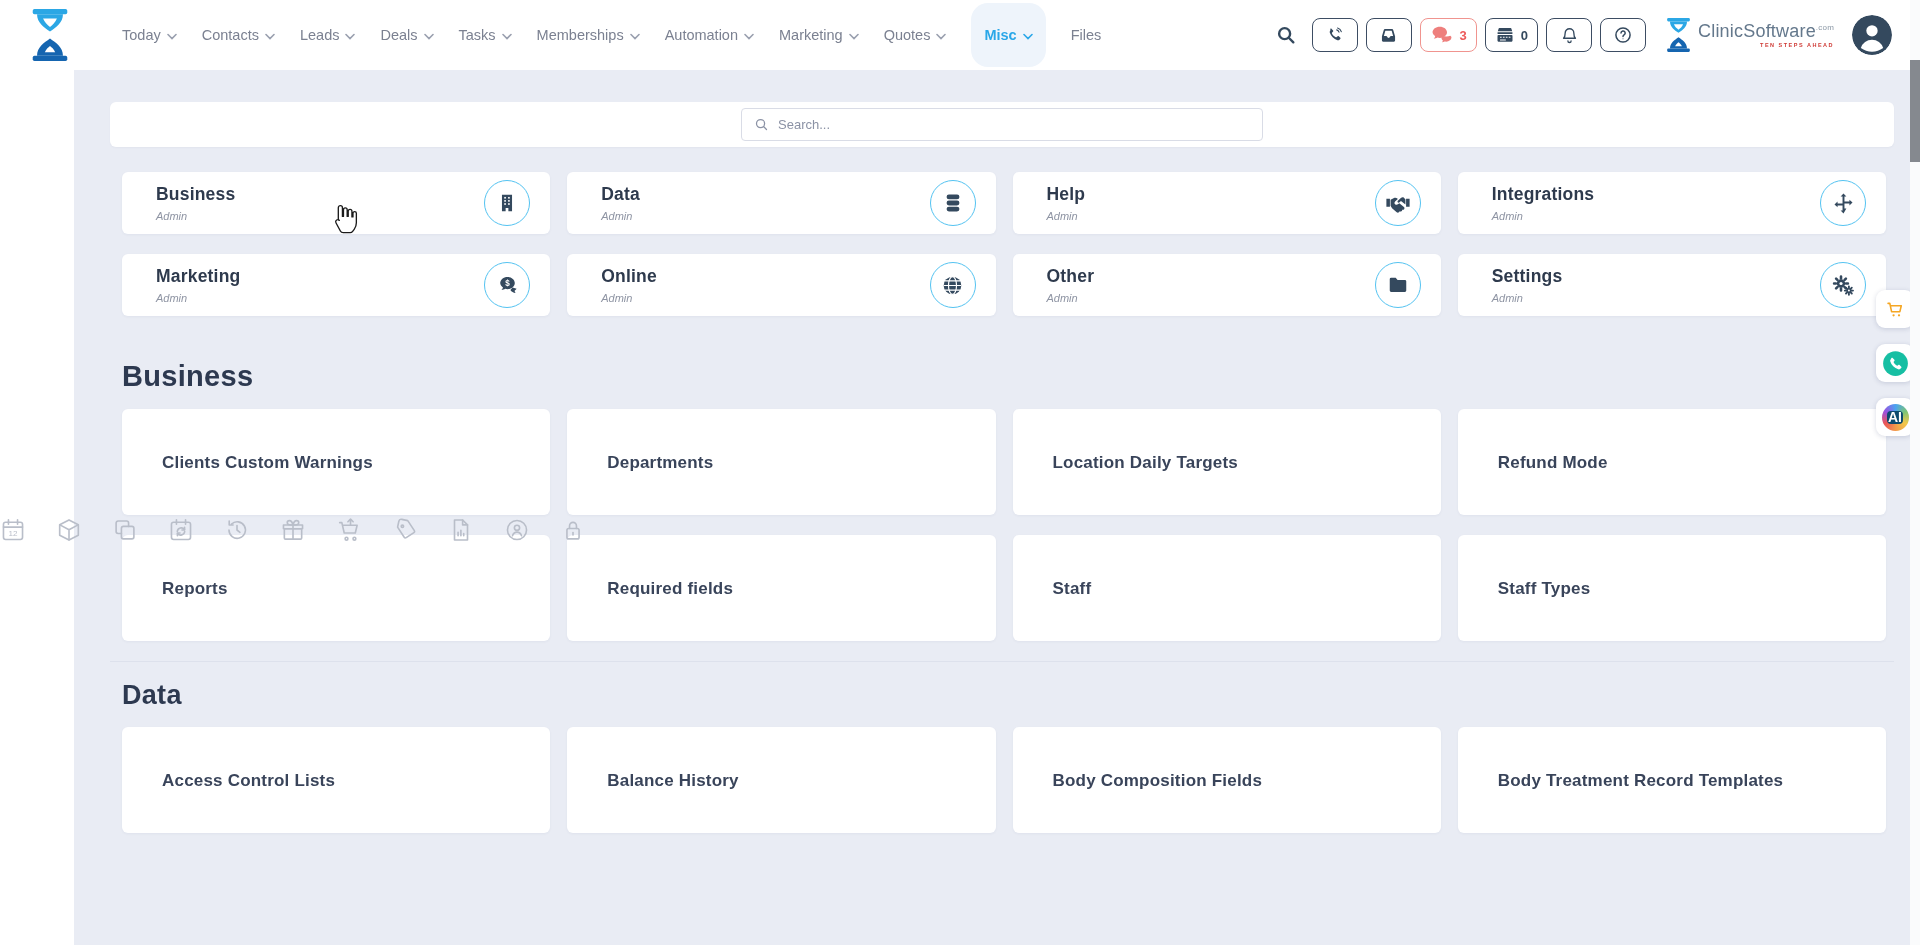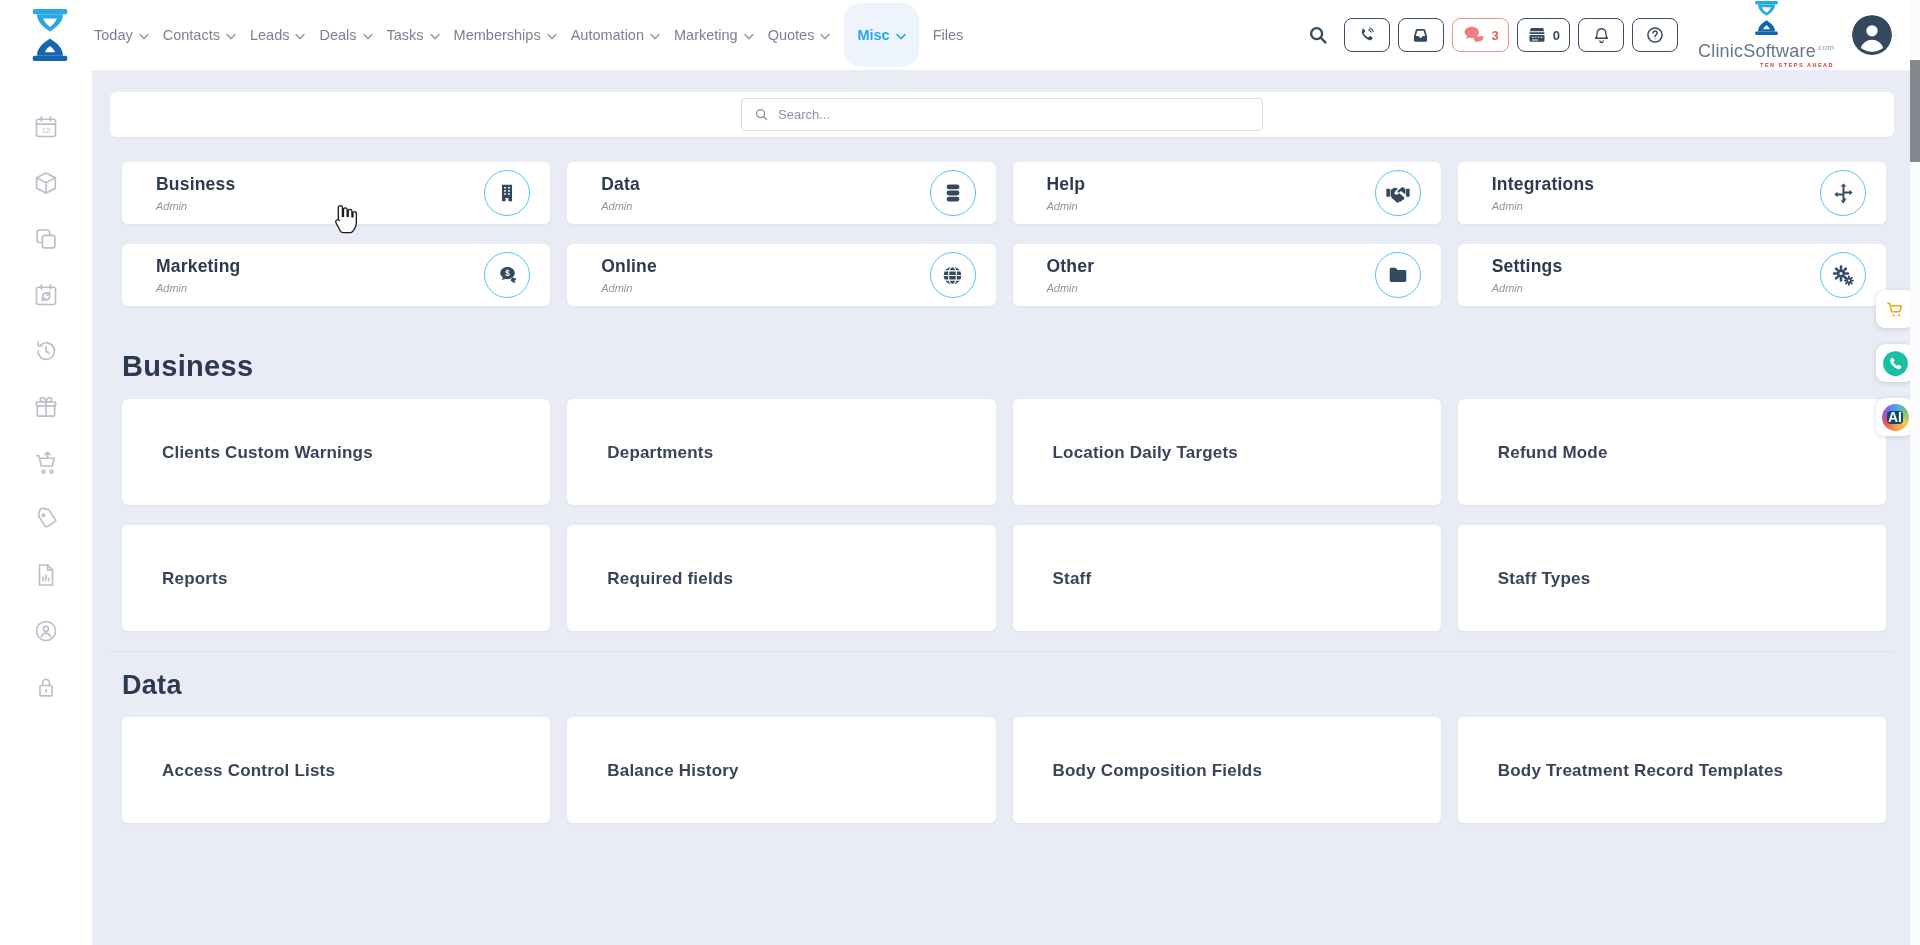--- a/index.html
+++ b/index.html
@@ -3,45 +3,45 @@
 <meta charset="utf-8">
 <style>
   * { margin:0; padding:0; box-sizing:border-box; }
   html,body { width:1920px; height:945px; overflow:hidden; }
   body { font-family:"Liberation Sans", sans-serif; background:#e9ecf4; position:relative; color:#34495e; }
   button { font-family:inherit; background:none; }
 
   
   .navbar { position:absolute; top:0; left:0; right:0; height:70px; background:#fff; display:flex; align-items:center; z-index:20; }
   .logo { margin-left:30px; width:40px; height:54px; display:flex; align-items:center; justify-content:center; cursor:pointer; }
-  .menu { display:flex; align-items:center; gap:14px; margin-left:24px; }
+  .menu { display:flex; align-items:center; gap:25px; margin-left:52px; }
   .menu-item { display:flex; align-items:center; gap:6px; font-size:14.5px; color:#7b8191; cursor:pointer; white-space:nowrap; }
   .menu-item .chev { color:#9aa0af; display:flex; margin-top:2px; }
   .menu-item.active { color:#2aa7e8; background:#eef4fb; padding:24px 13px; border-radius:17px; font-weight:bold; }
   .menu-item.active .chev { color:#2aa7e8; }
   .nav-actions { margin-left:auto; margin-right:28px; display:flex; align-items:center; gap:8px; }
   .icon-btn { height:34px; min-width:46px; padding:0 9px; border:1.5px solid #3d4d63; border-radius:8px; display:flex; align-items:center; justify-content:center; color:#34495e; cursor:pointer; background:#fff; }
   .icon-btn[data-style="plain"] { border:none; min-width:36px; padding:0 2px; }
   .icon-btn[data-style="red"] { border-color:#f0948f; color:#ee7f7d; }
   .icon-btn .count { font-size:13px; font-weight:bold; margin-left:6px; color:#34495e; }
   .icon-btn[data-style="red"] .count { color:#ed5a5a; }
   .btn-ic { display:flex; align-items:center; }
-  .brand { display:flex; align-items:center; gap:7px; margin:0 10px 0 12px; cursor:pointer;flex-direction:column; }
+  .brand { display:flex; align-items:center; gap:7px; margin:0 10px 0 12px; cursor:pointer; }
   .brand-text { display:flex; flex-direction:column; line-height:1; }
   .brand-name-row { font-size:18px; color:#64788c; letter-spacing:.2px; }
   .brand-name-row sup { font-size:8px; color:#8a97a5; }
   .brand-tagline { font-size:5.5px; color:#cf3a35; letter-spacing:1.5px; text-align:right; margin-top:3px; font-weight:bold; }
   .avatar { width:40px; height:40px; border-radius:50%; overflow:hidden; cursor:pointer; display:flex; }
 
   
-  .sidebar { position:absolute; top:70px; left:0; bottom:0; width:92px; background:#fff; display:flex; flex-direction:column; align-items:center; padding-top:44px; gap:30px; z-index:10; }
+  .sidebar { position:absolute; top:70px; left:0; bottom:0; width:74px; background:#fff; display:flex; flex-direction:row; align-items:center; padding-top:44px; gap:30px; z-index:10; }
   .side-item { width:28px; height:26px; color:#b9bec9; display:flex; align-items:center; justify-content:center; cursor:pointer; }
 
   
-  .main { position:absolute; left:92px; top:70px; right:0; bottom:0; padding:22px 26px 0 18px; overflow:hidden; }
+  .main { position:absolute; left:92px; top:70px; right:0; bottom:0; padding:32px 26px 0 18px; overflow:hidden; }
   .search-panel { height:45px; background:#fff; border-radius:6px; display:flex; align-items:center; justify-content:center; box-shadow:0 1px 2px rgba(40,50,100,.04); }
   .search-box { width:522px; height:33px; border:1px solid #d9dce6; border-radius:4px; display:flex; align-items:center; padding:0 12px; gap:9px; background:#fff; }
   .search-box input { border:none; outline:none; flex:1; font-size:13px; color:#5a6172; font-family:inherit; background:transparent; }
   .search-box input::placeholder { color:#8b92a5; }
 
   .grid { display:grid; grid-template-columns:repeat(4,1fr); column-gap:17px; row-gap:20px; margin:25px 8px 0 12px; }
   .cat-card { height:62px; background:#fff; border-radius:6px; display:flex; align-items:center; padding:0 20px 0 34px; box-shadow:0 1px 3px rgba(40,50,100,.05); cursor:pointer; }
   .cat-text { display:flex; flex-direction:column; }
   .cat-title { font-size:17.5px; color:#2e3a4d; font-weight:bold; letter-spacing:.2px; }
   .cat-sub { font-size:11px; color:#8e94a3; margin-top:5px;font-style:italic; }

